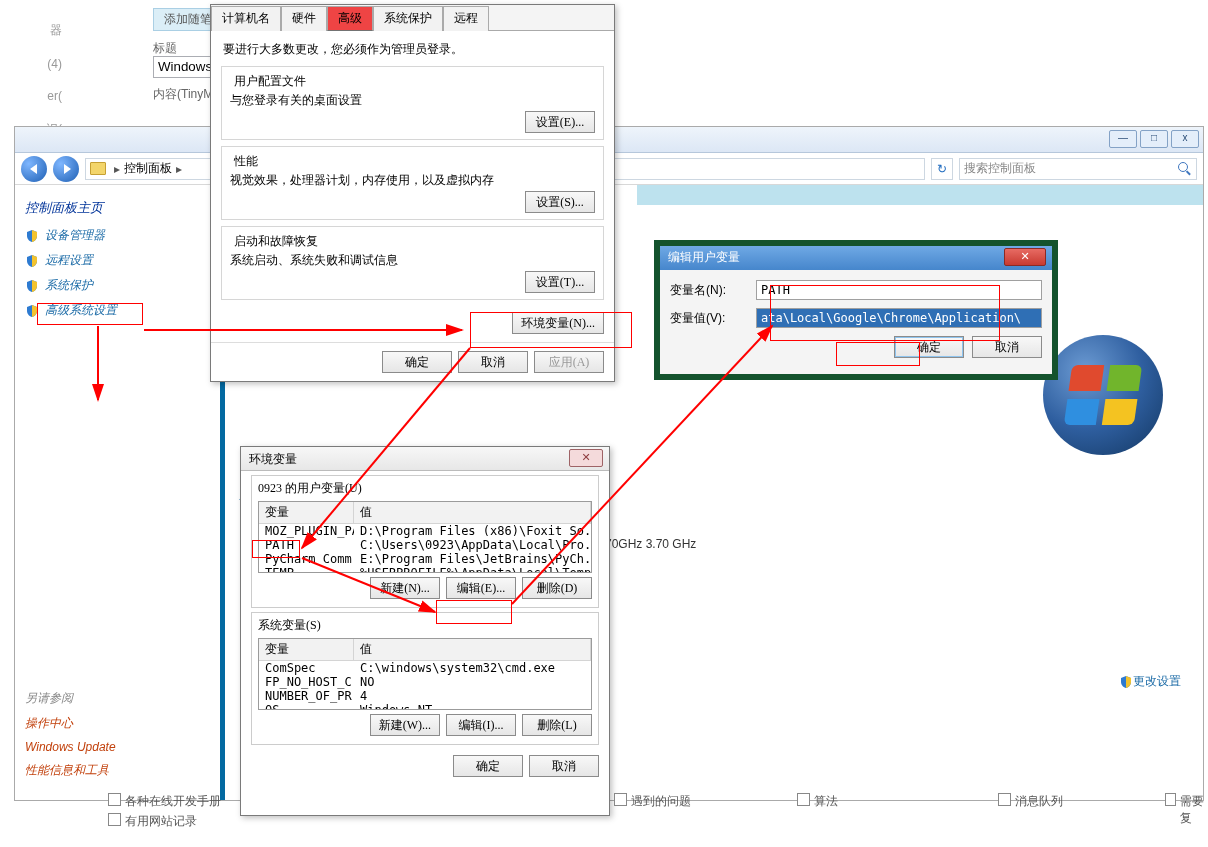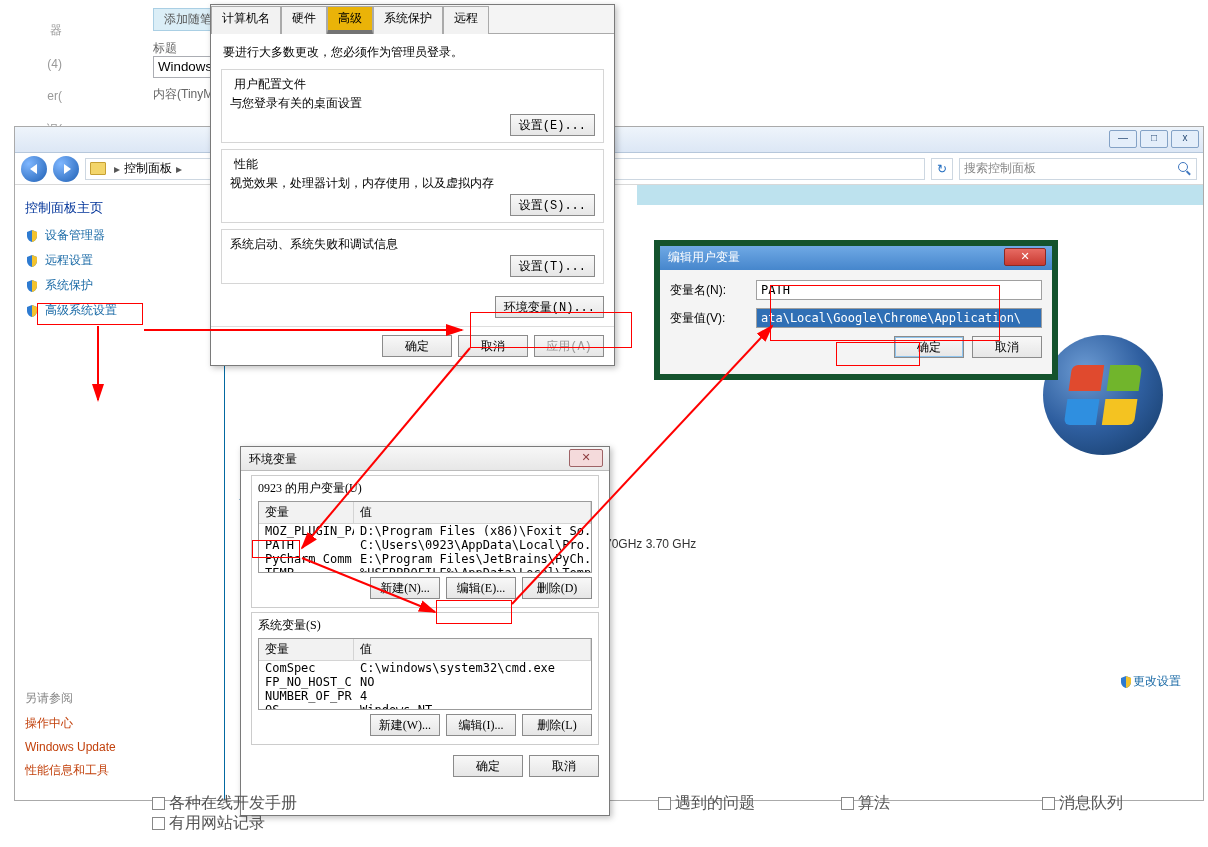--- a/index.html
+++ b/index.html
@@ -28,41 +28,41 @@
 .breadcrumb { flex: 0 0 auto; width:840px; height:22px; border:1px solid #cdd7e1; display:flex; align-items:center; padding:0 4px; font-size:12px; }
 .breadcrumb .folder-ico{width:16px;height:13px;background:#f3d56a;border:1px solid #c6a033;border-radius:1px;margin-right:4px;}
 .breadcrumb .sep{margin:0 4px;color:#555;}
 .refresh { width:22px;height:22px;border:1px solid #cdd7e1;background:#fff;display:flex;align-items:center;justify-content:center;color:#1f6bbf;}
 .search { flex:1;height:22px;border:1px solid #cdd7e1;display:flex;align-items:center;padding:8px 4px;color:#888;position:relative; }
 .search .mag{position:absolute;right:4px;top:3px;width:14px;height:14px;}
 .search .mag::before{content:"";position:absolute;width:8px;height:8px;border:1.5px solid #3f77bf;border-radius:50%;left:0;top:0;}
 .search .mag::after{content:"";position:absolute;width:5px;height:1.5px;background:#3f77bf;left:8px;top:10px;transform:rotate(45deg);}
 
 .cp-body { display:flex; height: calc(100% - 58px); }
-.cp-sidebar { width:210px; background:#fff; border-right:1px solid #0369a1; padding:14px 10px; color:#1a6aa6; }
+.cp-sidebar { width:210px; background:#fff; border-right:5px solid #0369a1; padding:14px 10px; color:#1a6aa6;font-style:italic; }
 .cp-sidebar h3 { font-weight:normal; color:#003399; font-size:13px; margin-bottom:10px; }
 .cp-link { display:flex; align-items:center; gap:6px; color:#1a6aa6; margin:8px 0; cursor:pointer; }
 .shield{width:14px;height:14px;}
 .shield svg{display:block;}
 .cp-sidebar .sep2 { height:1px; background:transparent; margin: 360px 0 10px; }
 .cp-sidebar .plain-link { color:#c2410c; margin:8px 0; display:block; cursor:pointer; }
 .cp-sidebar .ref-lbl { color:#888; margin-bottom:6px; }
 
 .cp-main { flex:1; position:relative; padding:10px; }
 .sys-heading { font-size:12px; color:#1a6aa6; position:absolute; left:14px; top:302px; }
 .sys-info { position:absolute; left: 380px; top: 352px; color:#333; }
 .change-link { position:absolute; right: 22px; bottom: 110px; display:flex; align-items:center; color:#1a6aa6; cursor:pointer; }
 .win-logo { position:absolute; right:30px; top:150px; width:130px;height:130px; }
 .top-imgbar { position:absolute; left:412px; top:0; right:0; height:20px; background: #bde2ee; }
 
 
-.dlg { position:absolute; background:#fff; border:1px solid #7a7a7a; box-shadow: 2px 2px 6px rgba(0,0,0,0.25); font-family: Liberation Mono, monospace; font-size:12px; }
+.dlg { position:absolute; background:#fff; border:1px solid #7a7a7a; box-shadow: 2px 2px 6px rgba(0,0,0,0.25); font-family: Liberation Serif, serif; font-size:12px; }
 .dlg .tabs { display:flex; border-bottom:1px solid #aaa; background:#f4f4f4; }
 .dlg .tab { padding:3px 10px; border:1px solid #aaa; border-bottom:none; margin-right:0; background:#f2f2f2; position: relative; top:1px; font-size:12px;}
-.dlg .tab.active { background:#eab308; border-bottom:4px solid #737373; }
+.dlg .tab.active { background:#ef4444; border-bottom:1px solid #737373; }
 .dlg .grp { border:1px solid #d6d6d6; margin:6px 10px; padding:6px 8px; position:relative; }
 .dlg .grp-title { position:absolute; left:8px; top:-8px; background:#fff; padding:0 4px; font-size:12px; }
 .dlg .grp-title.inline { position:static; display:block; margin-bottom:2px; font-size:12px; }
 .dlg .note { margin:8px 12px; }
 .dlg .btn-row { display:flex; justify-content:flex-end; gap:6px; padding:6px 10px; }
 .btn7 { min-width:70px; height:22px; border:1px solid #8b8b8b; background:linear-gradient(#f8f8f8,#e6e6e6); font-size:12px; padding:1px 8px; cursor:pointer; font-family:inherit; }
 .btn7.disabled{color:#999;}
 .btn7.primary{box-shadow: inset 0 0 0 1px #8fc4ee; }
 
 .sysprop { left:210px; top:4px; width:405px; }
@@ -94,21 +94,21 @@
 .editvar .row label{ width:76px; }
 .editvar .row input{ flex:1; height:20px; border:1px solid #a0a0a0; padding:1px 4px; font-family:SimSun,monospace; font-size:12px; }
 .editvar .row input.sel-text{ background:#2f6fb5; color:#fff; }
 .editvar .btnr { display:flex; justify-content:flex-end; gap:8px; }
 
 
 .redbox { position:absolute; border:1.5px solid #ff0000; pointer-events:none; }
 .arrow-svg { position:absolute; pointer-events:none; overflow:visible; }
 
 
-.chk-row { position:absolute; display:flex; align-items:center; gap:4px; color:#555; font-size:16px;margin-left:44px; }
+.chk-row { position:absolute; display:flex; align-items:flex-start; gap:4px; color:#555; font-size:12px; }
 .chk { width:13px; height:13px; border:1px solid #888; background:#fff; }
 
 
 .wlogo { position:relative; width:120px;height:120px;border-radius:50%;background:radial-gradient(circle at 35% 30%, #6c9bd3 0%, #2f5fa0 50%, #123660 100%); display:flex;align-items:center;justify-content:center; }
 .wflags{width:70px;height:60px;position:relative;transform:skewX(-8deg);}
 .wflags div{position:absolute;width:32px;height:26px;}
 .wflags .r{background:#e04a2e;left:0;top:0;border-top-left-radius:6px;}
 .wflags .g{background:#71b52c;right:0;top:0;border-top-right-radius:6px;}
 .wflags .b{background:#2f8fe0;left:0;bottom:0;border-bottom-left-radius:6px;}
 .wflags .y{background:#f4c321;right:0;bottom:0;border-bottom-right-radius:6px;}
@@ -248,20 +248,21 @@
         </div>
     </div>
     <div class="grp">
       <span class="grp-title inline">性能</span>
       <div>视觉效果，处理器计划，内存使用，以及虚拟内存</div>
       <div class="btn-row">
           <button class="btn7">设置(S)...</button>
         </div>
     </div>
     <div class="grp">
+      <span class="grp-title inline">启动和故障恢复</span>
       <div>系统启动、系统失败和调试信息</div>
       <div class="btn-row">
           <button class="btn7">设置(T)...</button>
         </div>
     </div>
     <div class="btn-row">
         <button class="btn7">环境变量(N)...</button>
       </div>
   </div>
   <div class="footer">

